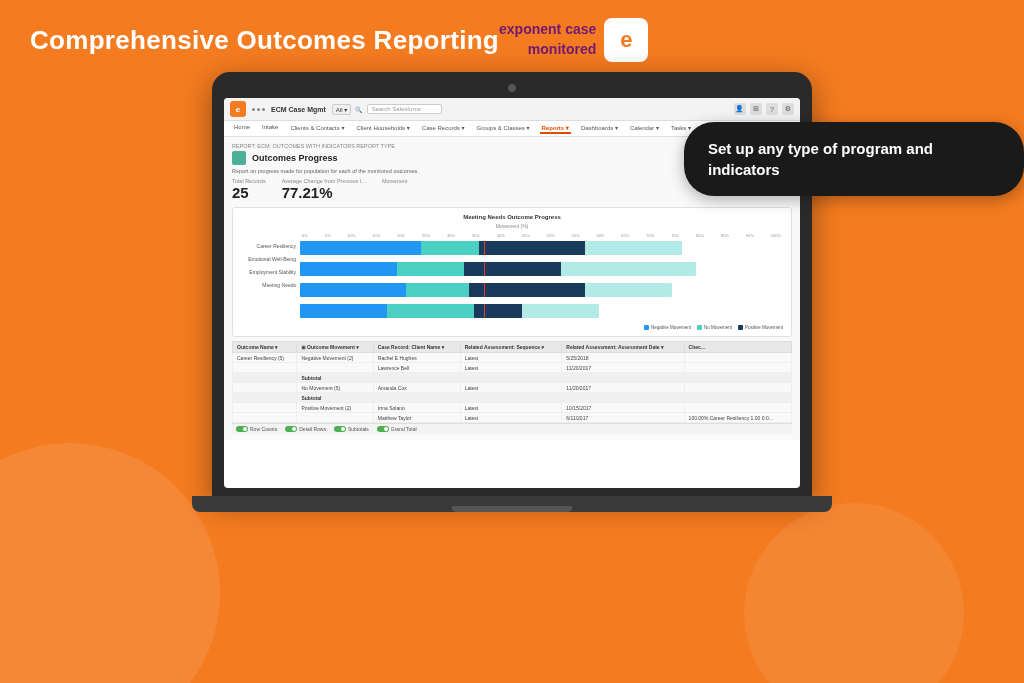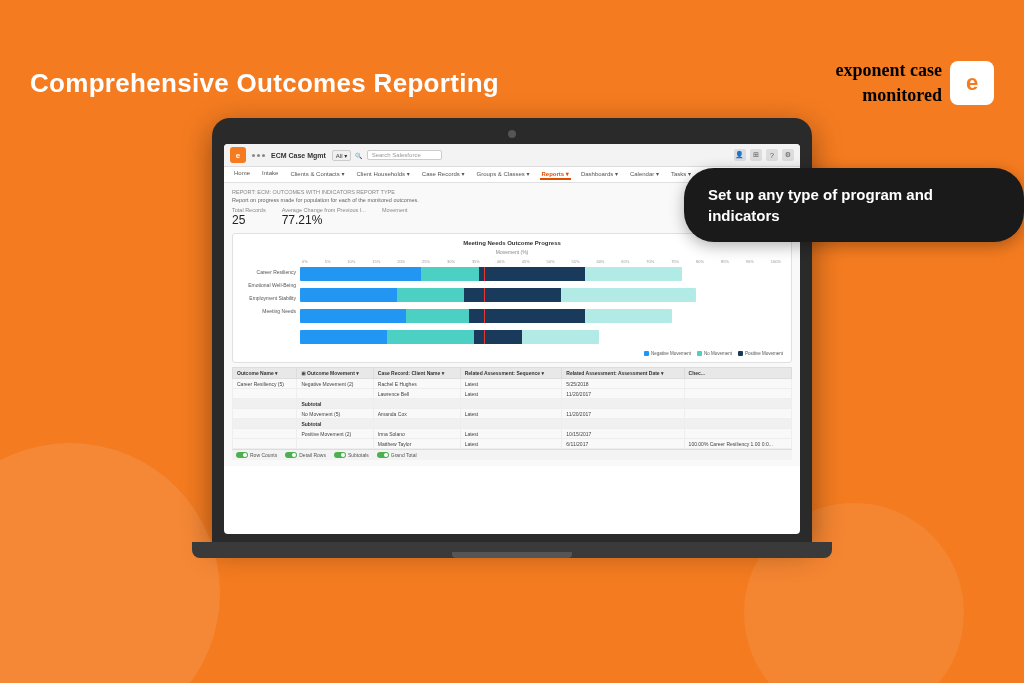--- a/index.html
+++ b/index.html
@@ -28,43 +28,41 @@
       height: 220px;
       border-radius: 50%;
       background: rgba(255,255,255,0.08);
       right: 60px;
       bottom: -40px;
     }
 
     
     .header {
       display: flex;
-      justify-content: space-between;
+      justify-content: flex-start;
       align-items: center;
       padding: 18px 30px 10px 30px;
-      margin-top: 40px;
     }
     .header-title {
       color: #fff;
       font-size: 26px;
       font-weight: 900;
       letter-spacing: 0.3px;
     }
     .logo-area {
       display: flex;
       align-items: center;
       gap: 8px;
     }
     .logo-text {
-      color: #000000;
-      font-size: 18px;
+      color: #701a75;
+      font-size: 14px;
       font-weight: 600;
       text-align: right;
       line-height: 1.4;
-      font-family: Liberation Serif, serif;
     }
     .logo-icon {
       width: 44px;
       height: 44px;
       background: #fff;
       border-radius: 8px;
       display: flex;
       align-items: center;
       justify-content: center;
       font-size: 22px;
@@ -271,22 +269,22 @@
     .stats-row {
       display: flex;
       gap: 16px;
       margin-bottom: 6px;
     }
     .stat-item {
       font-size: 5.5px;
       color: #888;
     }
     .stat-value {
-      font-size: 12px;
-      font-weight: 400;
+      font-size: 15px;
+      font-weight: 700;
       color: #222;
       display: block;
     }
 
     
     .chart-container {
       background: #fff;
       border: 1px solid #e0e0e0;
       border-radius: 3px;
       padding: 6px 8px;
@@ -536,20 +534,30 @@
           <span class="sub-nav-item">Case Records ▾</span>
           <span class="sub-nav-item">Groups &amp; Classes ▾</span>
           <span class="sub-nav-item active">Reports ▾</span>
           <span class="sub-nav-item">Dashboards ▾</span>
           <span class="sub-nav-item">Calendar ▾</span>
           <span class="sub-nav-item">Tasks ▾</span>
         </div>
 
         <div class="screen-page">
           <div class="page-breadcrumb">REPORT: ECM: OUTCOMES WITH INDICATORS REPORT TYPE</div>
+          <div class="page-title-row">
+            <div class="page-icon"></div>
+            <span class="page-title">Outcomes Progress</span>
+            <div class="page-action-btns">
+              <div class="page-action-btn">📊</div>
+              <div class="page-action-btn">✏</div>
+              <div class="page-action-btn">↻</div>
+              <div class="page-action-btn">▾</div>
+            </div>
+          </div>
           <div class="page-subtitle">Report on progress made for population for each of the monitored outcomes.</div>
 
           <div class="stats-row">
             <div class="stat-item">
               <span>Total Records</span>
               <span class="stat-value">25</span>
             </div>
             <div class="stat-item">
               <span>Average Change from Previous I...</span>
               <span class="stat-value">77.21%</span>

